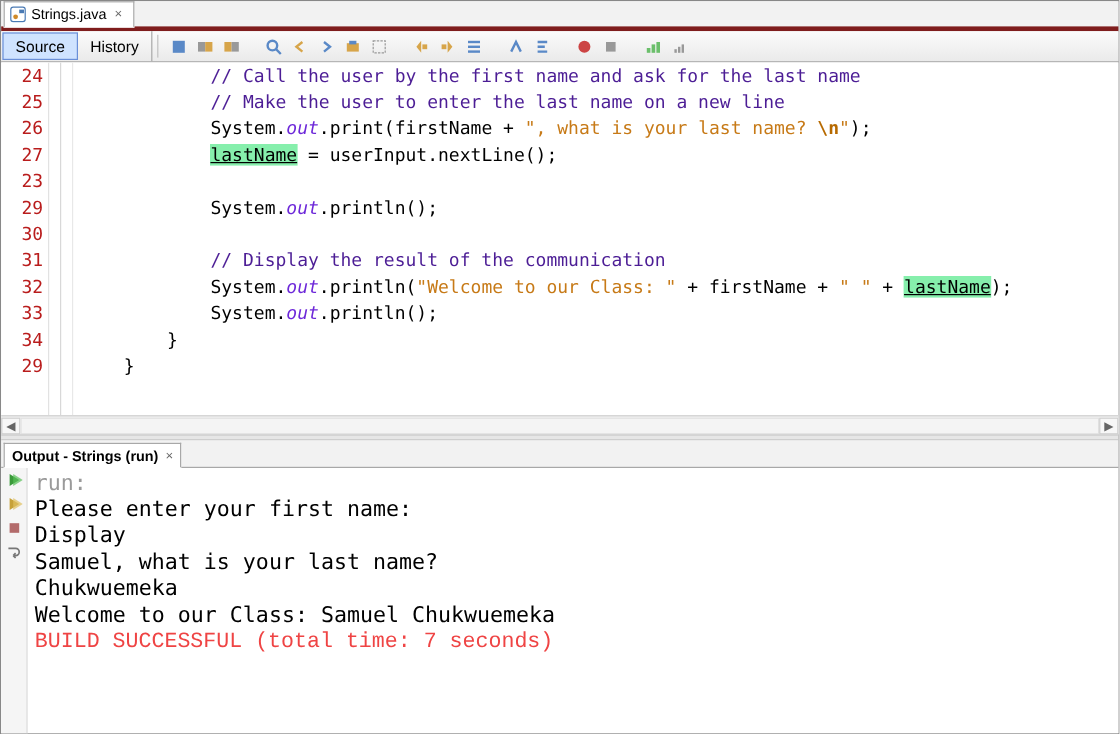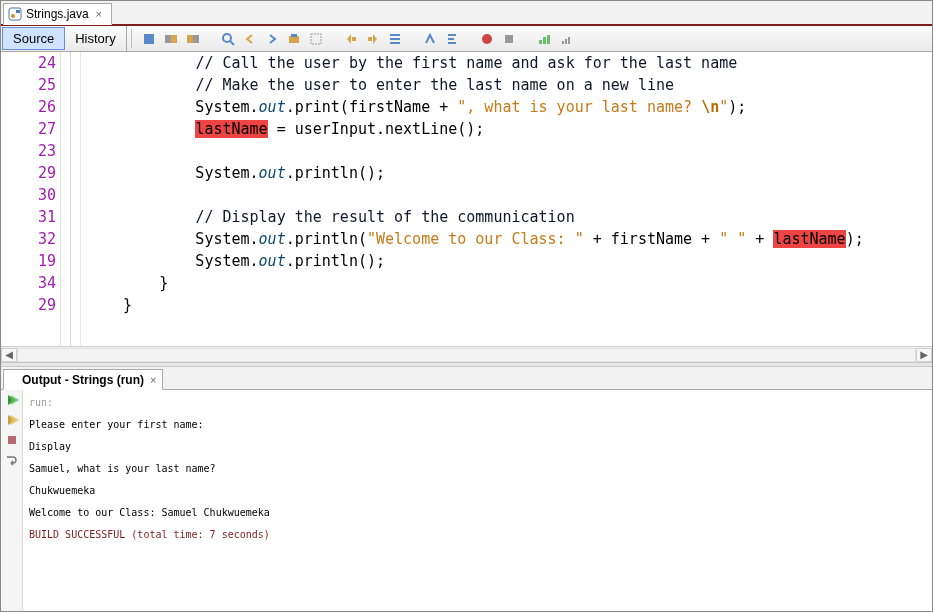--- a/index.html
+++ b/index.html
@@ -14,21 +14,21 @@
   }
   .frame {
     width: 933px; height: 612px;
     border: 1px solid #888;
     display: flex; flex-direction: column;
     background: #f2f2f2;
   }
   .file-tabstrip {
     height: 25px;
     background: #f2f2f2;
-    border-bottom: 2px solid #7f1d1d;
+    border-bottom: 4px solid #7f1d1d;
     display: flex; align-items: flex-end;
     padding-left: 2px;
     gap: 0;
   }
   .file-tab {
     display: flex; align-items: center;
     height: 22px;
     padding: 0 6px 0 4px;
     background: #fff;
     border: 1px solid #a8a8a8;
@@ -86,47 +86,47 @@
   }
   .code-area {
     flex: 1 1 auto;
     display: flex;
     font-family: "Consolas","Menlo","DejaVu Sans Mono",monospace;
     font-size: 15px;
     line-height: 22px;
     overflow: hidden;
   }
   .gutter {
-    width: 60px;
+    width: 40px;
     background: #fff;
     text-align: right;
-    color: #a21caf;
+    color: #b91c1c;
     padding-right: 4px;
     border-right: 1px solid #e2e2e2;
   }
   .gutter div { height: 22px; }
   .fold-col {
     width: 20px;
     border-right: 1px solid #e8e8e8;
     position: relative;
   }
   .fold-guide {
     position: absolute; left: 9px; top: 0; bottom: 0;
     width: 1px; background: #d8d8d8;
   }
   .code {
     flex: 1 1 auto;
     padding-left: 6px;
     white-space: pre;
   }
   .code .line { height: 22px; }
-  .c-comment { color: #0f172a; }
+  .c-comment { color: #4c1d95; }
   .c-str     { color: #c77a17; }
-  .c-field   { color: #0c4a6e; font-style: italic; }
-  .c-hi      { background: #ef4444; }
+  .c-field   { color: #6d28d9; font-style: italic; }
+  .c-hi      { background: #86efac; text-decoration: underline; }
   .c-esc     { font-weight: bold; color: #b76a00; }
 
   .hscroll {
     height: 16px;
     background: #f0f0f0;
     border-top: 1px solid #cfcfcf;
     display: flex; align-items: center;
   }
   .hscroll .arrow {
     width: 16px; height: 14px;
@@ -148,21 +148,21 @@
   .output-tabstrip {
     height: 23px;
     background: #f2f2f2;
     border-bottom: 1px solid #a8a8a8;
     display: flex; align-items: flex-end;
     padding-left: 2px;
   }
   .output-tab {
     display: flex; align-items: center;
     height: 21px;
-    padding: 0 6px 0 18px;
+    padding: 0 6px 0 6px;
     background: #fff;
     border: 1px solid #a8a8a8;
     border-bottom: 1px solid #fff;
     margin-bottom: -1px;
     gap: 6px;
     font-weight: bold;
     font-size: 12px;
   }
   .output-tab .close {
     font-weight: normal; color: #666; font-size: 11px;
@@ -183,27 +183,27 @@
     padding-top: 2px; gap: 4px;
   }
   .out-sidebar .ico {
     width: 16px; height: 16px;
     display: inline-flex; align-items: center; justify-content: center;
   }
   .console {
     flex: 1;
     padding: 2px 6px 4px 6px;
     font-family: "Consolas","Menlo","DejaVu Sans Mono",monospace;
-    font-size: 10px;
+    font-size: 18px;
     line-height: 22px;
     white-space: pre;
     overflow: hidden;
   }
   .con-dim { color: #9a9a9a; }
-  .con-ok  { color: #7f1d1d; }
+  .con-ok  { color: #ef4444; font-family: Liberation Mono, monospace; }
 </style>
 </head>
 <body>
 
 <div class="frame">
 
   <div class="file-tabstrip">
     <div class="file-tab">
       <span class="java-icon">
         <svg width="14" height="14" viewBox="0 0 14 14">
@@ -336,21 +336,21 @@
       <div class="gutter" id="gutter">
           <div>24</div>
           <div>25</div>
           <div>26</div>
           <div>27</div>
           <div>23</div>
           <div>29</div>
           <div>30</div>
           <div>31</div>
           <div>32</div>
-          <div>19</div>
+          <div>33</div>
           <div>34</div>
           <div>29</div>
         </div>
       <div class="fold-col">
         <div class="fold-guide"></div>
       </div>
       <div class="code" id="code"><div class="line">            <span class="c-comment">// Call the user by the first name and ask for the last name</span></div><div class="line">            <span class="c-comment">// Make the user to enter the last name on a new line</span></div><div class="line">            System.<span class="c-field">out</span>.print(firstName + <span class="c-str">", what is your last name? </span><span class="c-str c-esc">\n</span><span class="c-str">"</span>);</div><div class="line">            <span class="c-hi">lastName</span> = userInput.nextLine();</div><div class="line"></div><div class="line">            System.<span class="c-field">out</span>.println();</div><div class="line"></div><div class="line">            <span class="c-comment">// Display the result of the communication</span></div><div class="line">            System.<span class="c-field">out</span>.println(<span class="c-str">"Welcome to our Class: "</span> + firstName + <span class="c-str">" "</span> + <span class="c-hi">lastName</span>);</div><div class="line">            System.<span class="c-field">out</span>.println();</div><div class="line">        }</div><div class="line">    }</div></div>
     </div>
     <div class="hscroll">
       <span class="arrow">◀</span>

